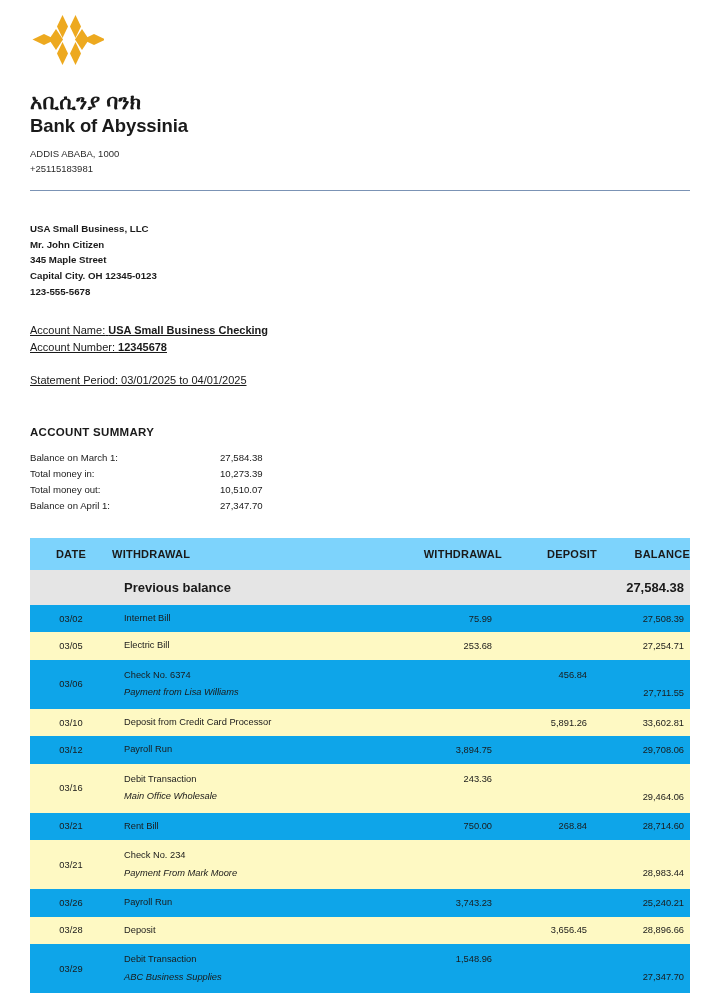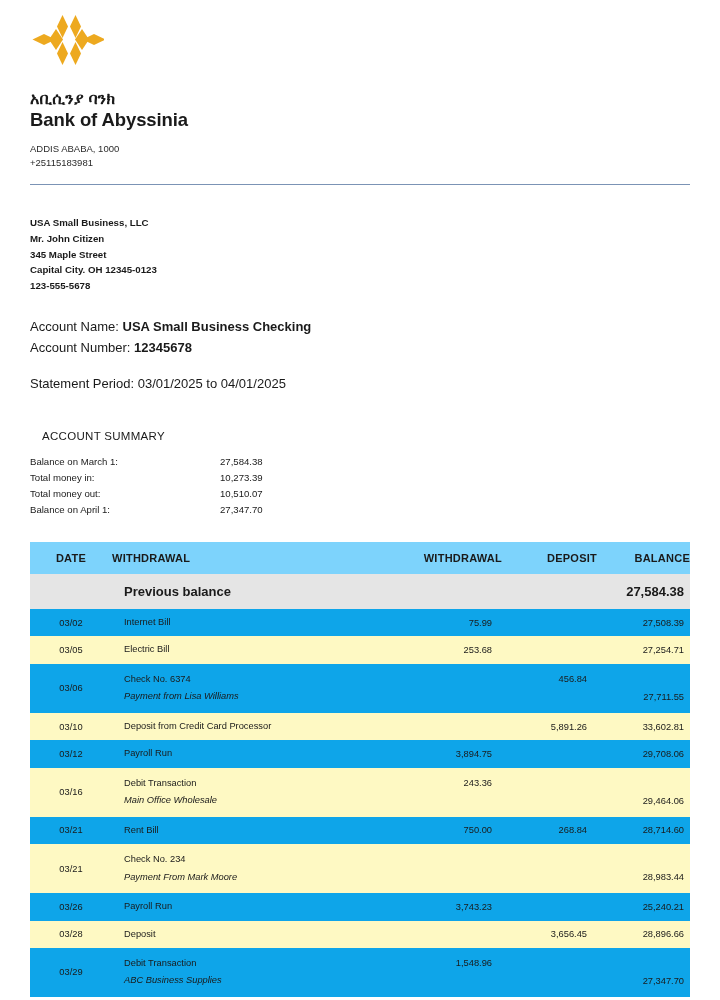--- a/index.html
+++ b/index.html
@@ -34,21 +34,21 @@
     position: relative;
     margin-left: 2px;
   }
   .logo-mark svg { display: block; }
 
   .bank-names {
     margin-top: 14px;
     line-height: 1.15;
   }
   .bank-name-am {
-    font-size: 16px;
+    font-size: 21px;
     font-weight: 700;
     letter-spacing: 0.2px;
     color: #1a1a1a;
   }
   .bank-name-en {
     font-size: 18.5px;
     font-weight: 700;
     letter-spacing: -0.1px;
     color: #1a1a1a;
     margin-top: 1px;
@@ -76,40 +76,40 @@
   }
   .customer-block {
     font-size: 9.7px;
     font-weight: 700;
     line-height: 1.62;
     color: #1a1a1a;
     padding-top: 2px;
   }
   .account-block {
     width: 310px;
-    font-size: 13px;
+    font-size: 11px;
     line-height: 1.62;
     color: #1a1a1a;
     padding-top: 22px;
+    text-decoration: underline;
   }
   .account-block .lbl { font-weight: 400; }
   .account-block .val { font-weight: 700; }
   .stmt-period {
     margin-top: 15px;
     font-weight: 400;
   }
 
   
   .summary-title {
     margin-top: 36px;
     font-size: 11.5px;
-    font-weight: 400;
+    font-weight: 700;
     letter-spacing: 0.3px;
     color: #1a1a1a;
-    margin-left: 12px;
   }
   .summary-table {
     margin-top: 14px;
     border-collapse: collapse;
     font-size: 9.6px;
     color: #1a1a1a;
   }
   .summary-table td {
     padding: 0 0 5px 0;
     white-space: nowrap;

